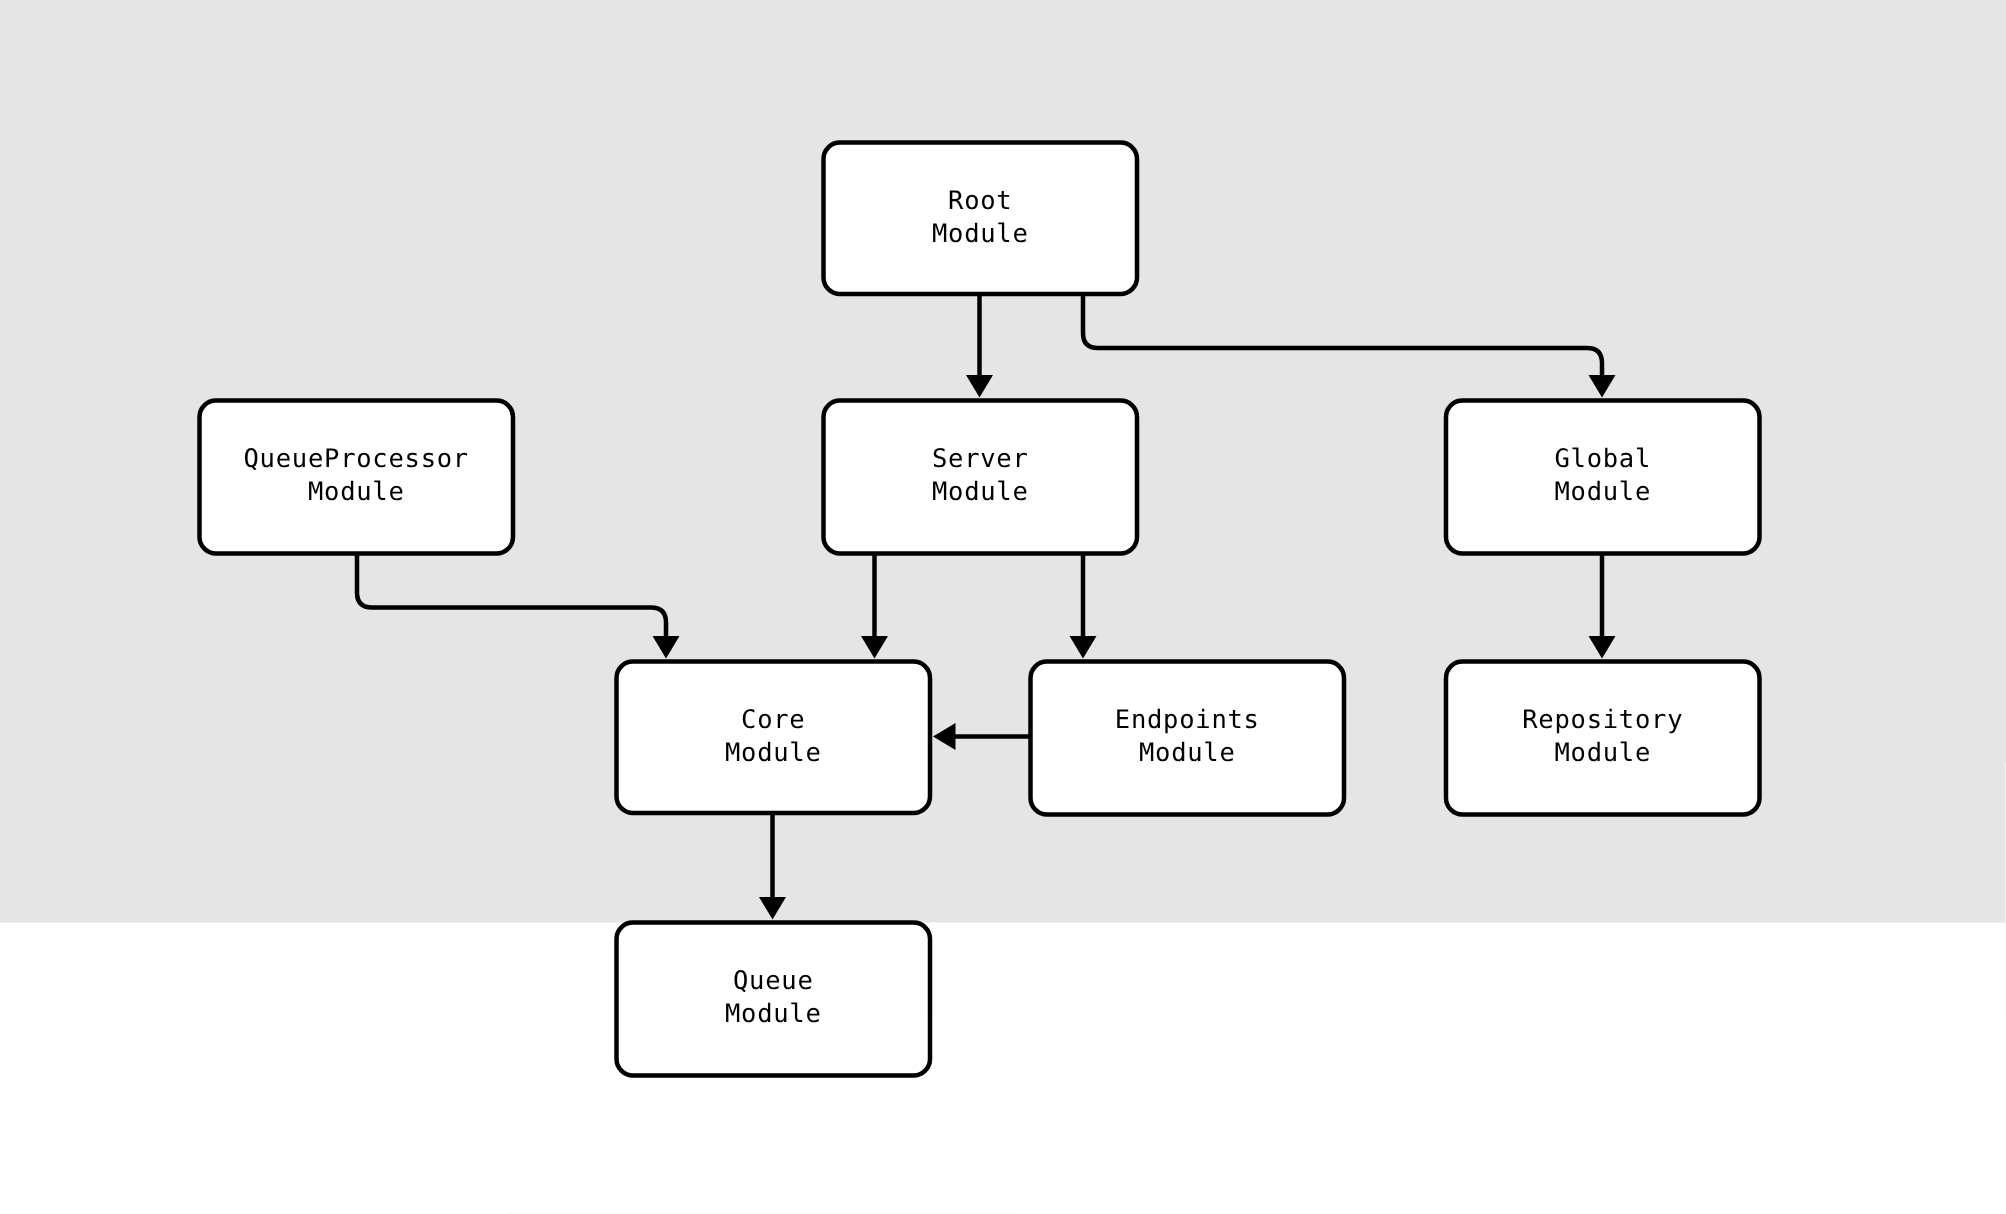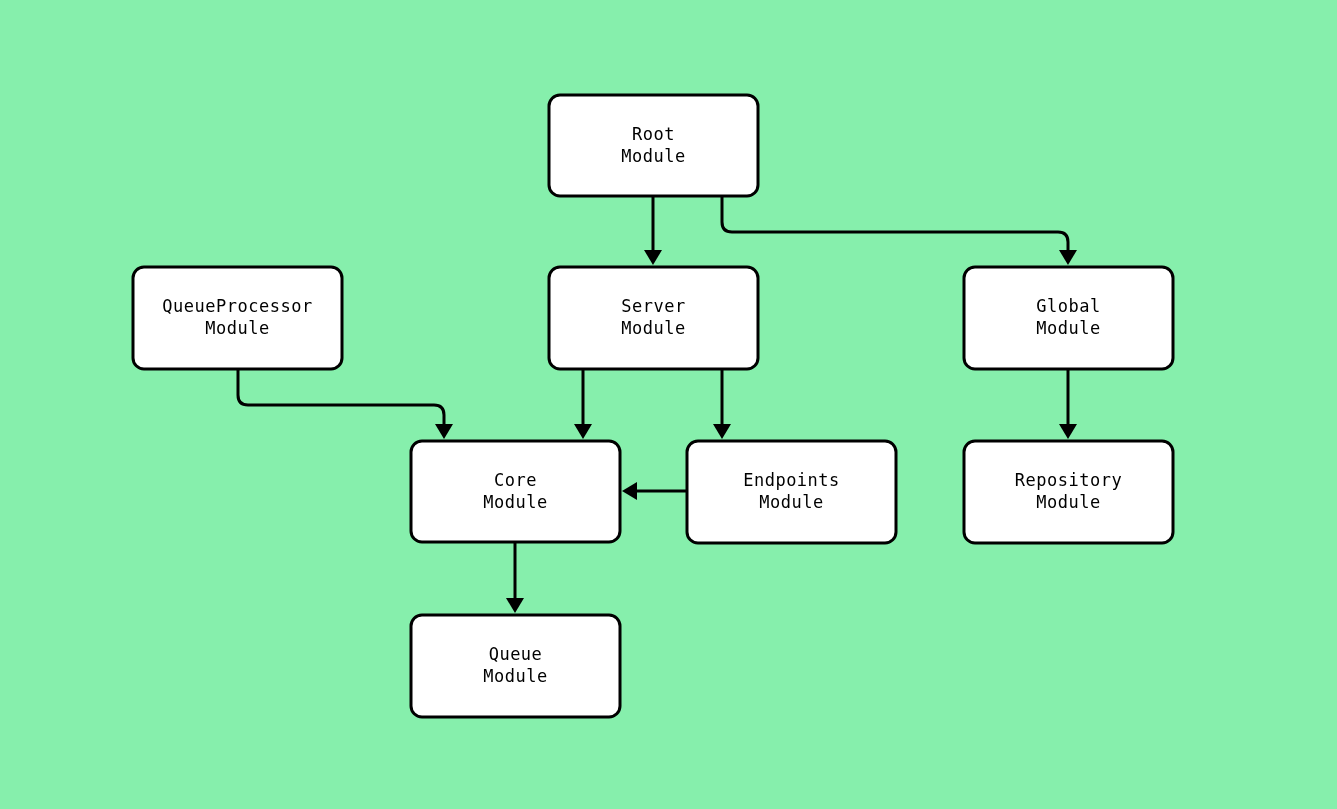--- a/index.html
+++ b/index.html
@@ -10,22 +10,22 @@
   }
   body {
     width: 1337px;
     height: 809px;
     overflow: hidden;
     font-family: "DejaVu Sans Mono", "Liberation Mono", monospace;
   }
   #diagram-canvas {
     position: relative;
     width: 1337px;
-    height: 809px;
-    background: #86efac;
+    height: 615px;
+    background: #e5e5e5;
     text-align: center;
   }
   #diagram-svg {
     position: absolute;
     top: 0;
     left: 0;
     width: 1337px;
     height: 809px;
     display: block;
   }

